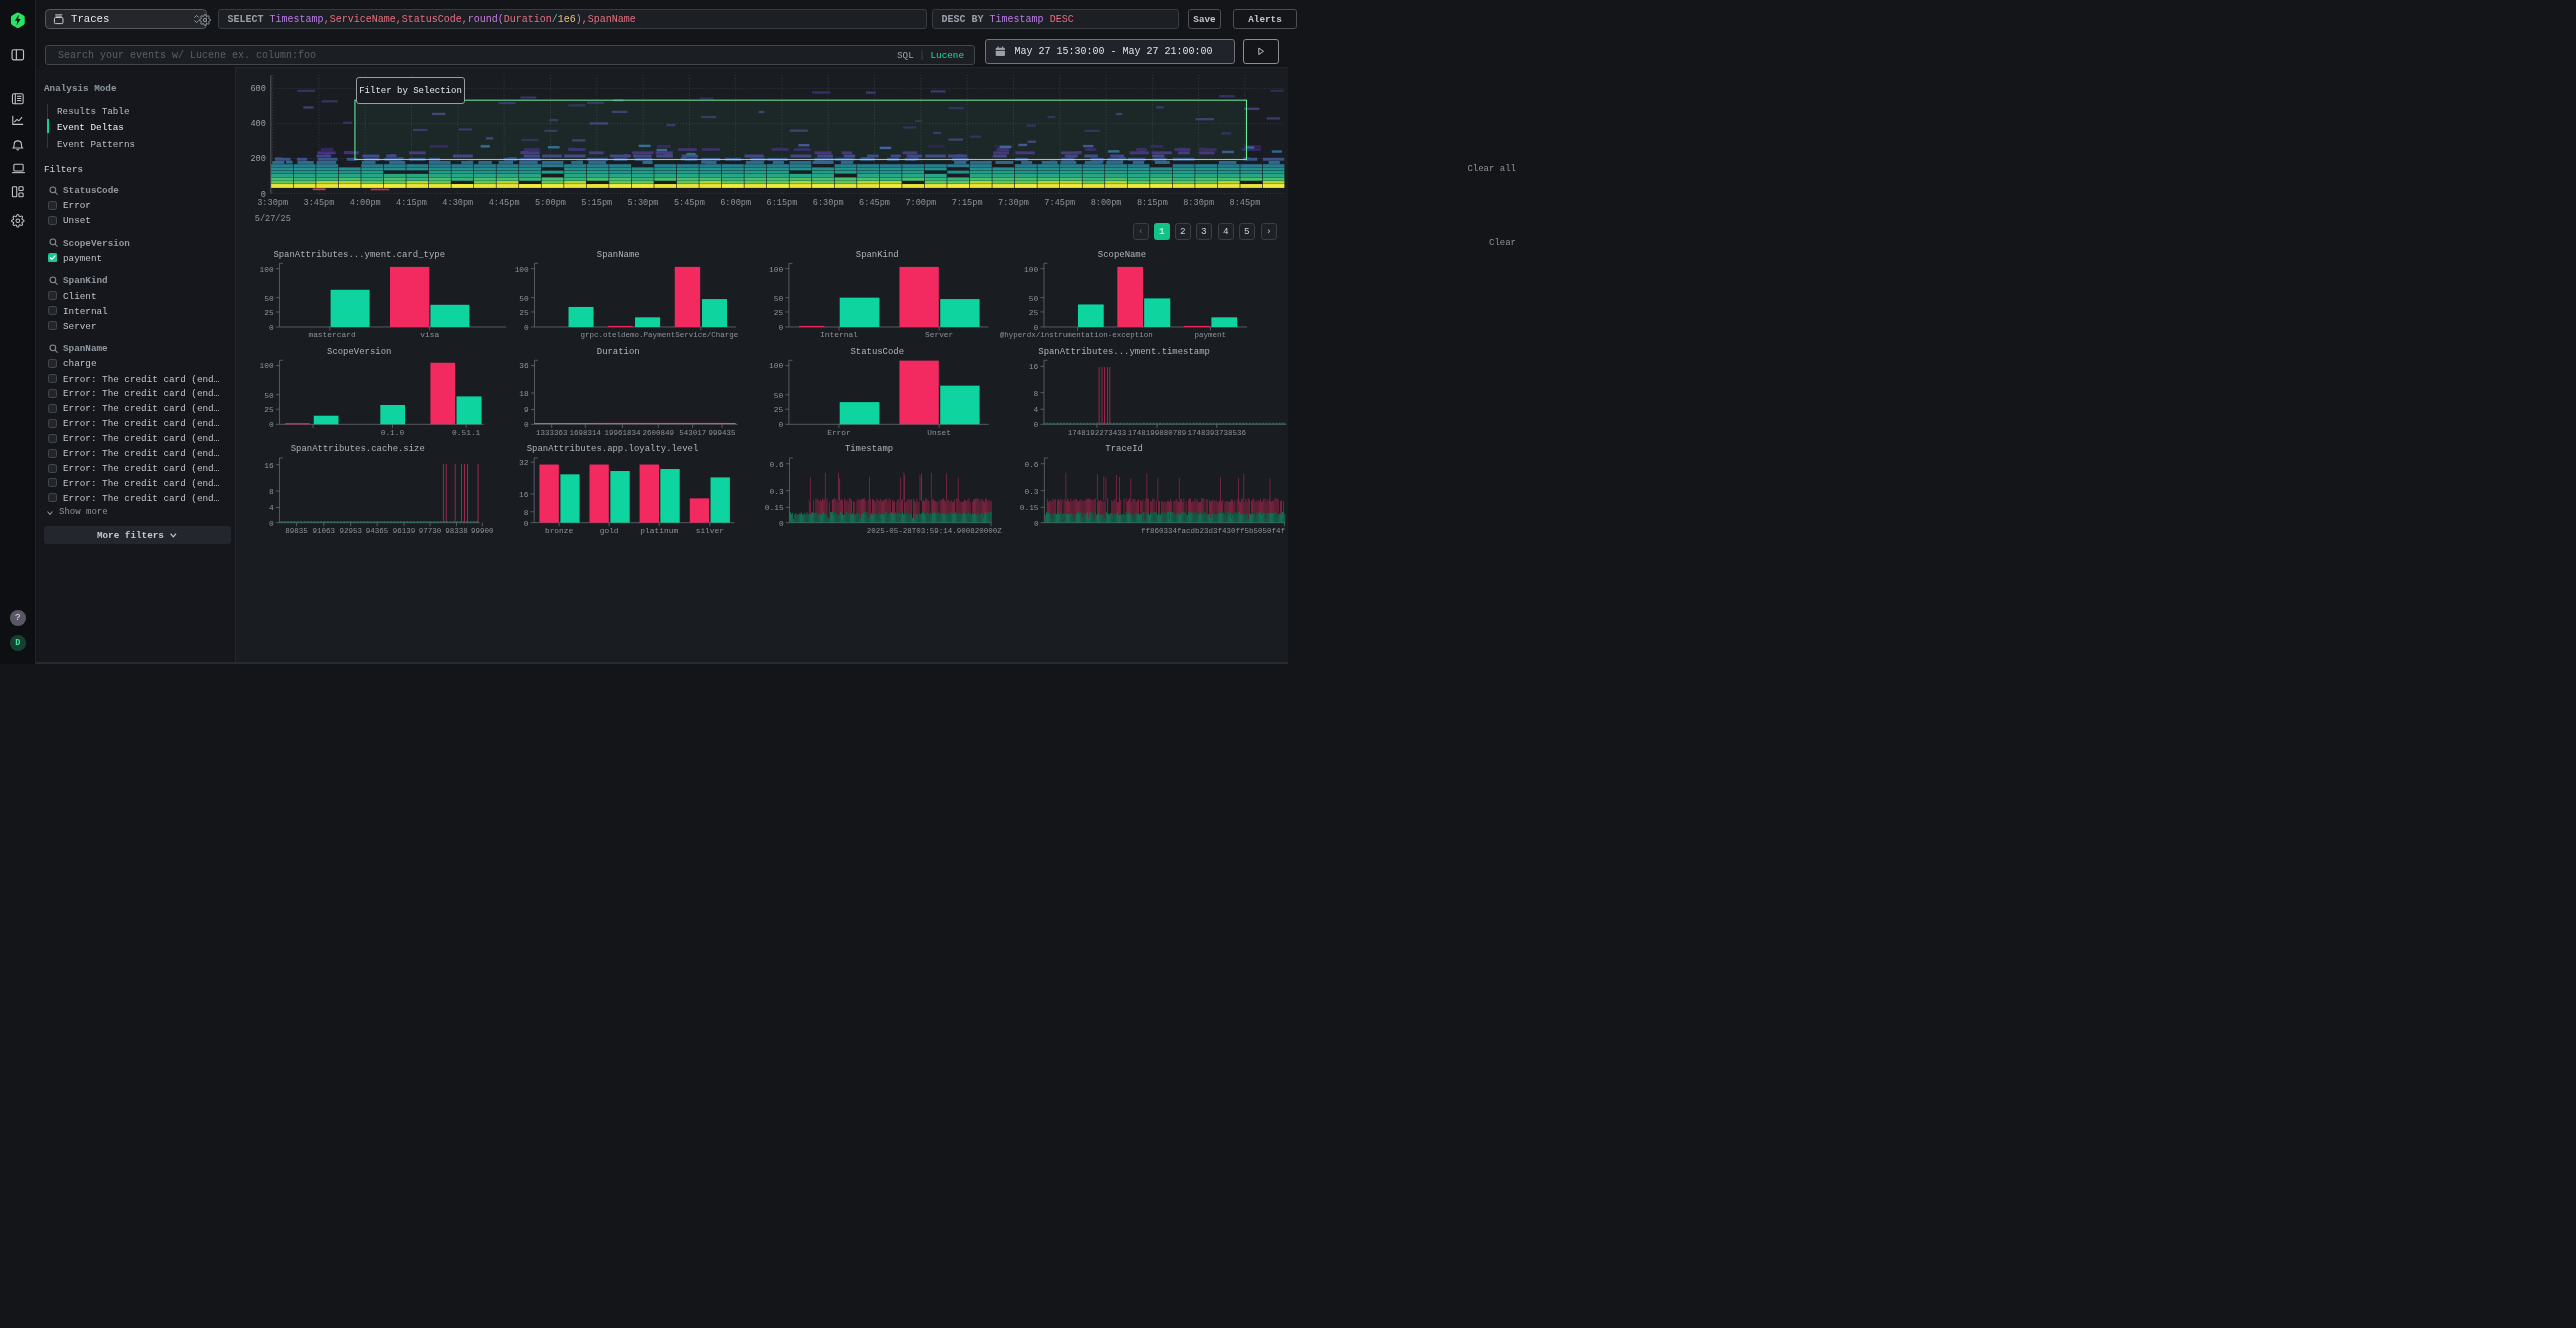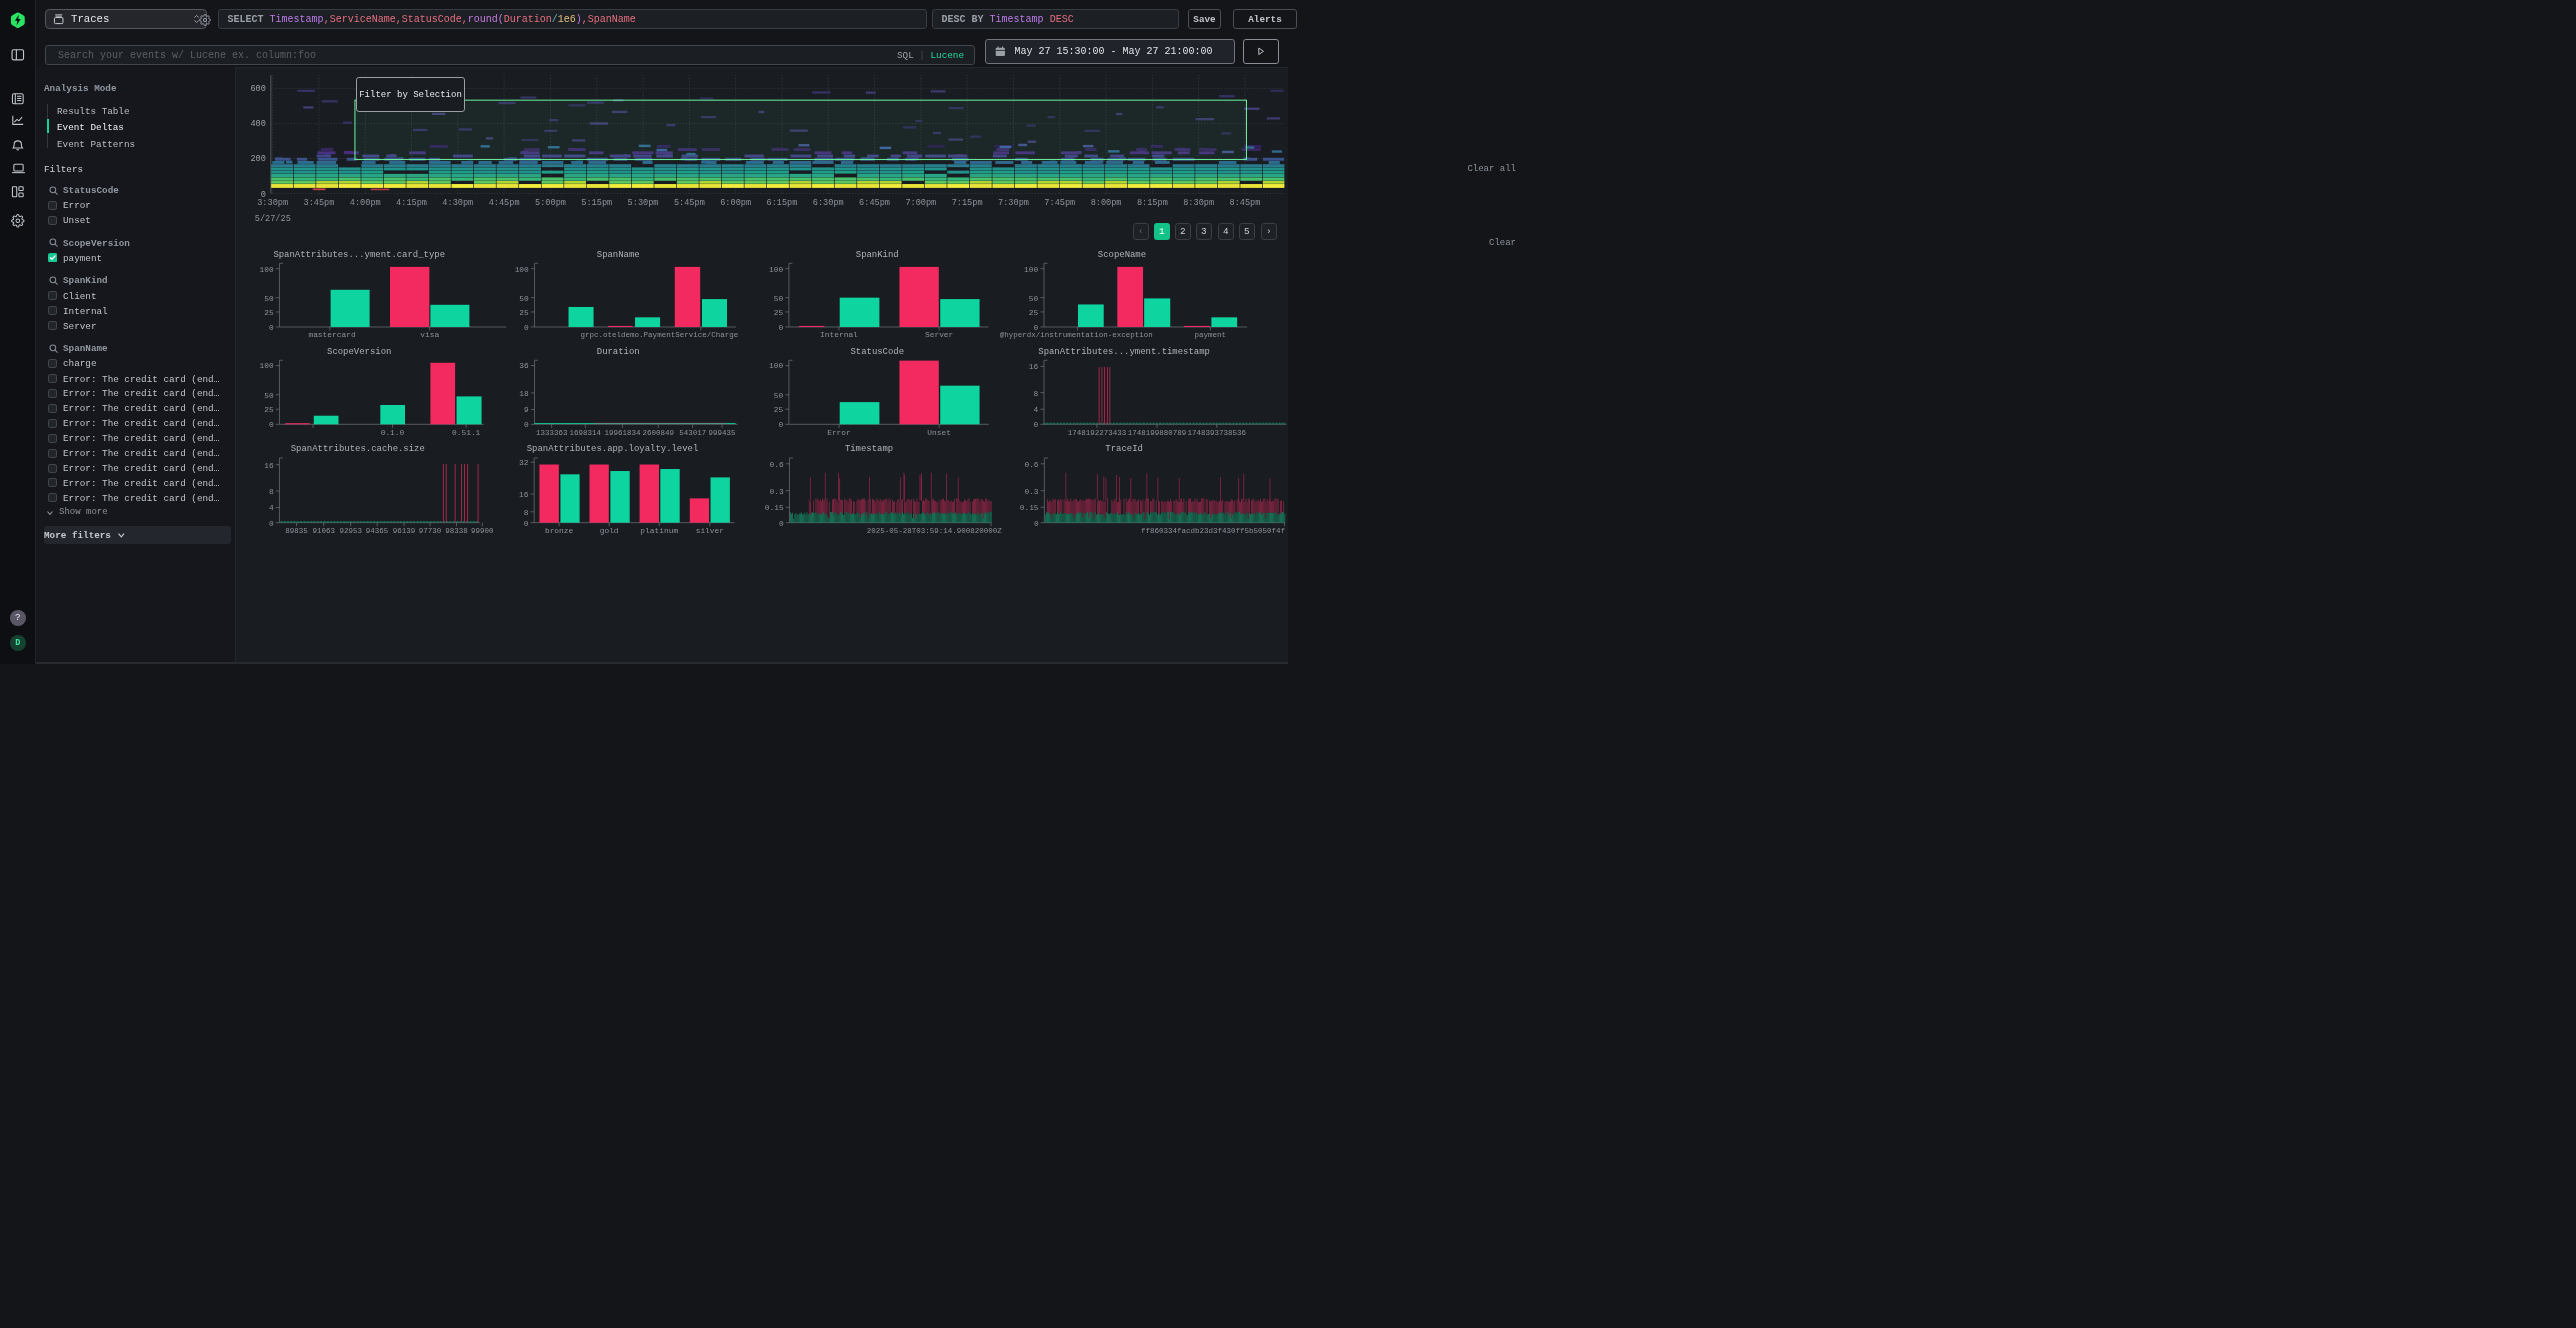--- a/index.html
+++ b/index.html
@@ -158,21 +158,21 @@
 <div class="abs" style="left:48px;top:464px;width:9.3px;height:9.3px;border-radius:2.1px;border:0.7px solid #42464e;background:#22252a"></div>
 <div class="abs" style="left:63px;top:463px;color:#bfc4ca;font-size:9.3px;white-space:pre">Error: The credit card (end…</div>
 <div class="abs" style="left:48px;top:478px;width:9.3px;height:9.3px;border-radius:2.1px;border:0.7px solid #42464e;background:#22252a"></div>
 <div class="abs" style="left:63px;top:478px;color:#bfc4ca;font-size:9.3px;white-space:pre">Error: The credit card (end…</div>
 <div class="abs" style="left:48px;top:493px;width:9.3px;height:9.3px;border-radius:2.1px;border:0.7px solid #42464e;background:#22252a"></div>
 <div class="abs" style="left:63px;top:493px;color:#bfc4ca;font-size:9.3px;white-space:pre">Error: The credit card (end…</div>
 <svg class="abs" style="left:46px;top:509px" width="7.9" height="7.9" viewBox="0 0 11 11" fill="none" stroke="#8d939b" stroke-width="1.5">
     <path d="M2 3.5 L5.5 7.5 L9 3.5"></path>
   </svg>
 <div class="abs" style="left:59px;top:507px;color:#8d939b;font-size:9px;white-space:pre">Show more</div>
-<div class="abs box ctr b" style="left:44px;top:526px;width:187px;height:18px;background:#23262c;color:#c6cad0;font-size:9.3px;border-radius:2.9px">More filters&nbsp;
+<div class="abs box ctr b" style="left:44px;top:526px;width:187px;height:18px;background:#23262c;color:#c6cad0;font-size:9.3px;justify-content:center;border-radius:2.9px">More filters&nbsp;
 <svg width="8.6" height="8.6" viewBox="0 0 11 11" fill="none" stroke="#c6cad0" stroke-width="1.5">
       <path d="M2 3.5 L5.5 7.5 L9 3.5"></path>
     </svg></div>
 <div class="abs" style="left:36px;top:662px;width:1252px;height:2.1px;background:#272a30"></div>
 <svg class="abs" style="left:0;top:0" width="1288" height="664" font-family="Liberation Mono,monospace" viewBox="0 0 1800 928">
     <line x1="378.5" y1="105.0" x2="378.5" y2="270.5" stroke="#6f747b" stroke-width="1"></line>
     <line x1="378.5" y1="123.5" x2="1795.0" y2="123.5" stroke="#40454c" stroke-width="1" stroke-dasharray="1.5,2.5"></line>
     <text x="371.5" y="127.7" fill="#9aa0a6" font-size="12" text-anchor="end">600</text>
     <line x1="378.5" y1="172.5" x2="1795.0" y2="172.5" stroke="#40454c" stroke-width="1" stroke-dasharray="1.5,2.5"></line>
     <text x="371.5" y="176.7" fill="#9aa0a6" font-size="12" text-anchor="end">400</text>
@@ -2065,20 +2065,20 @@
     <rect x="1564.2" y="666.4" width="1.0" height="33.1" fill="#97264a"></rect>
     <rect x="1705.0" y="666.6" width="1.0" height="32.9" fill="#97264a"></rect>
     <rect x="1737.8" y="662.3" width="1.0" height="37.2" fill="#97264a"></rect>
     <rect x="1774.4" y="668.4" width="1.0" height="31.1" fill="#97264a"></rect>
     <rect x="1559.9" y="663.6" width="1.0" height="35.9" fill="#97264a"></rect>
     <rect x="1602.3" y="661.5" width="1.0" height="38.0" fill="#97264a"></rect>
     <rect x="1545.1" y="668.0" width="1.0" height="31.5" fill="#97264a"></rect>
     <rect x="1730.7" y="667.9" width="1.0" height="31.6" fill="#97264a"></rect>
     <rect x="1579.9" y="668.1" width="1.0" height="31.4" fill="#97264a"></rect>
   </svg>
-<div class="abs box ctr" style="left:356px;top:77px;width:109px;height:35px;background:#191c21;border:0.7px solid #9aa0a8;font-size:9px;color:#e6e9ec;justify-content:center">Filter by Selection</div>
+<div class="abs box ctr" style="left:356px;top:77px;width:109px;height:27px;background:#191c21;border:0.7px solid #9aa0a8;font-size:9px;color:#e6e9ec;justify-content:center">Filter by Selection</div>
 <div class="abs box ctr" style="left:1133px;top:223px;width:15.7px;height:16.5px;background:#1e2126;border:0.7px solid #3a3e45;color:#6a6f76;font-size:9.3px;justify-content:center;border-radius:2.9px">‹</div>
 <div class="abs box ctr" style="left:1154px;top:223px;width:15.7px;height:16.5px;background:#12c286;color:#fff;font-size:9.3px;justify-content:center;border-radius:2.9px">1</div>
 <div class="abs box ctr" style="left:1175px;top:223px;width:15.7px;height:16.5px;background:#1e2126;border:0.7px solid #3a3e45;color:#ced2d8;font-size:9.3px;justify-content:center;border-radius:2.9px">2</div>
 <div class="abs box ctr" style="left:1196px;top:223px;width:15.7px;height:16.5px;background:#1e2126;border:0.7px solid #3a3e45;color:#ced2d8;font-size:9.3px;justify-content:center;border-radius:2.9px">3</div>
 <div class="abs box ctr" style="left:1218px;top:223px;width:15.7px;height:16.5px;background:#1e2126;border:0.7px solid #3a3e45;color:#ced2d8;font-size:9.3px;justify-content:center;border-radius:2.9px">4</div>
 <div class="abs box ctr" style="left:1239px;top:223px;width:15.7px;height:16.5px;background:#1e2126;border:0.7px solid #3a3e45;color:#ced2d8;font-size:9.3px;justify-content:center;border-radius:2.9px">5</div>
 <div class="abs box ctr" style="left:1261px;top:223px;width:15.7px;height:16.5px;background:#1e2126;border:0.7px solid #3a3e45;color:#ced2d8;font-size:9.3px;justify-content:center;border-radius:2.9px">›</div>
 
 </body></html>

